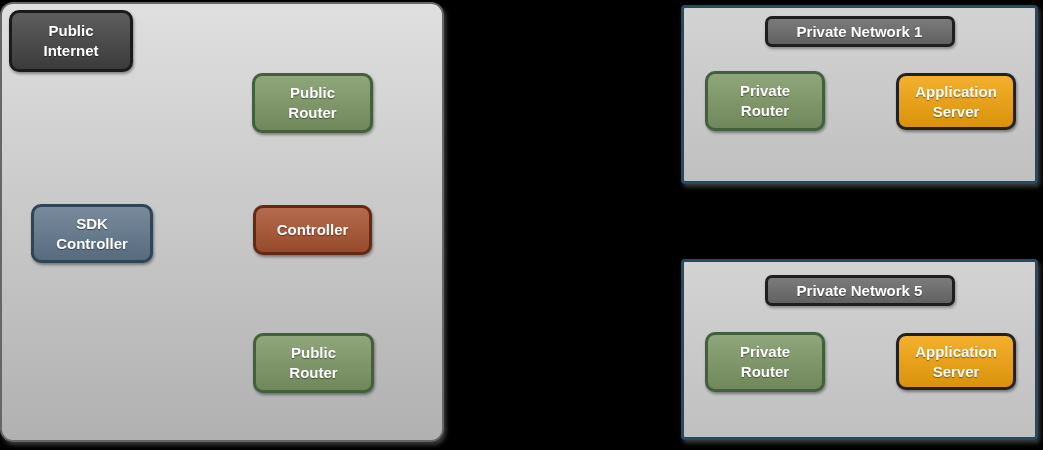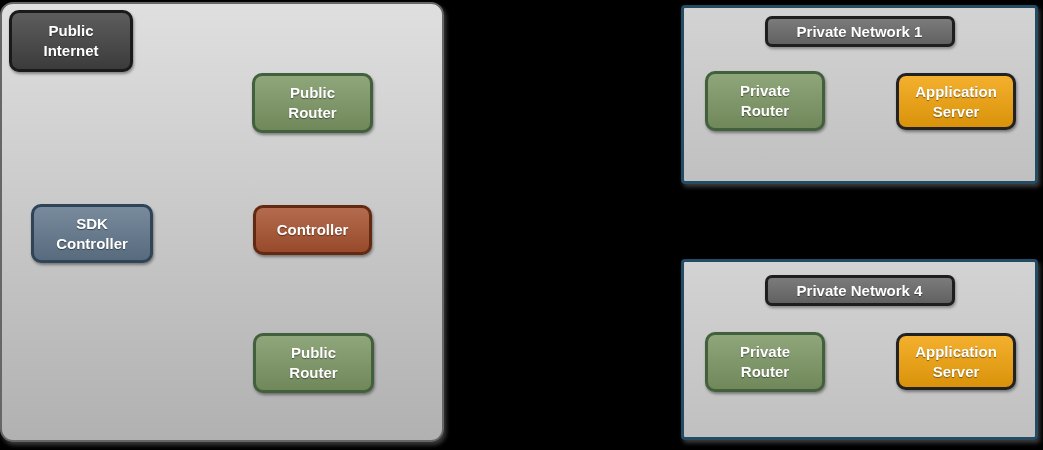--- a/index.html
+++ b/index.html
@@ -117,20 +117,20 @@
 
   <div class="zone-private pn1">
     <div class="net-title">Private Network 1</div>
     <div class="node green n-private-router">Private
 Router</div>
     <div class="node orange n-application-server">Application
 Server</div>
   </div>
 
   <div class="zone-private pn2">
-    <div class="net-title">Private Network 4</div>
+    <div class="net-title">Private Network 5</div>
     <div class="node green n-private-router">Private
 Router</div>
     <div class="node orange n-application-server">Application
 Server</div>
   </div>
 
 </div>
 
 </body></html>

